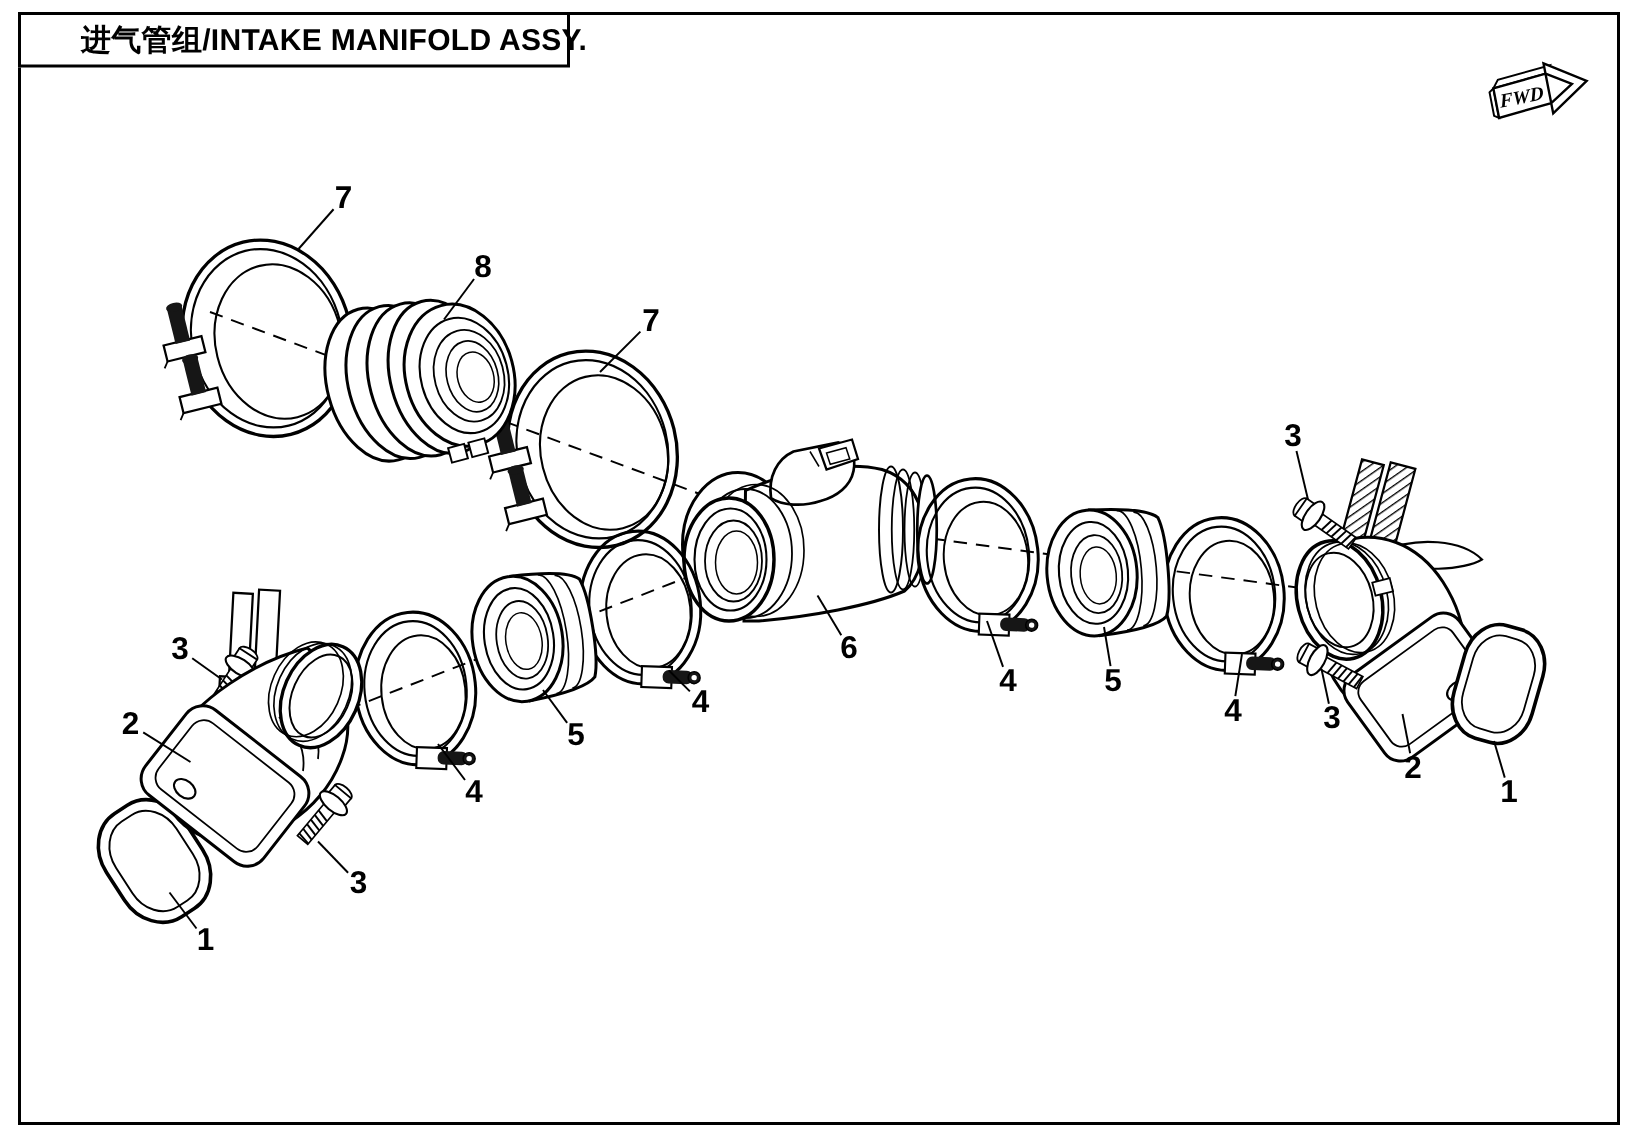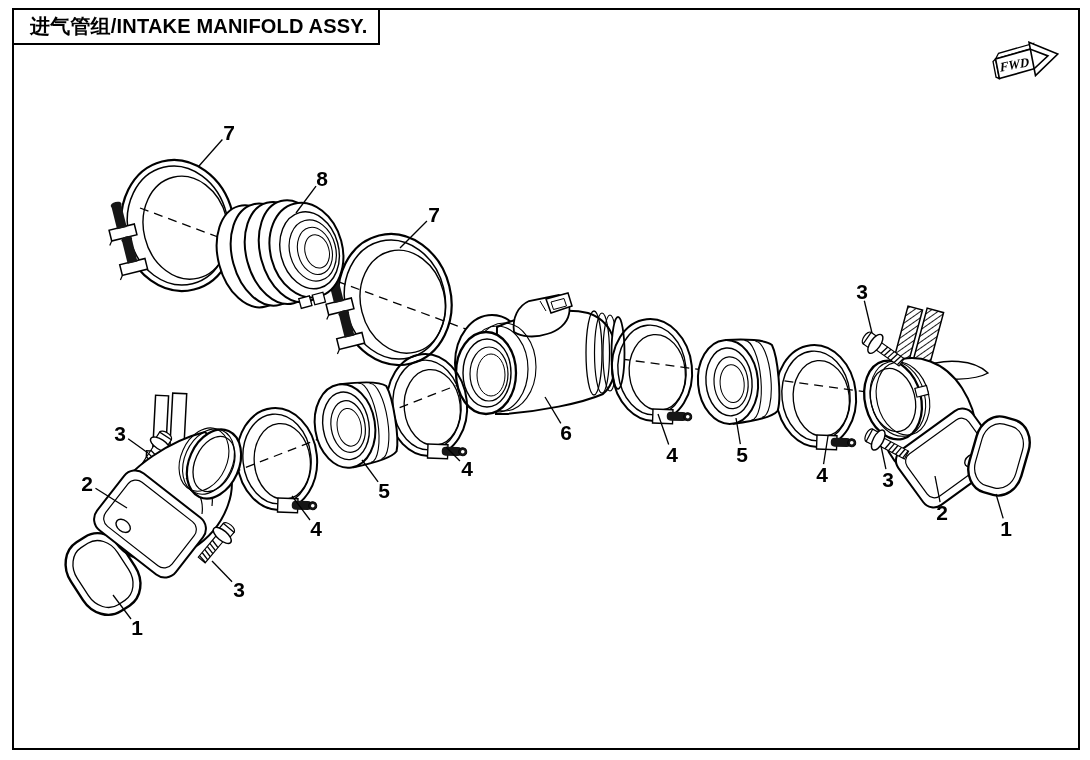--- a/index.html
+++ b/index.html
@@ -1,19 +1,19 @@
 <!DOCTYPE html>
 <html lang="en"><head>
 <meta charset="utf-8">
 <style>
   html,body{margin:0;padding:0;width:1090px;height:760px;background:#fff;overflow:hidden;}
   .page{position:relative;width:1090px;height:760px;font-family:"Liberation Sans",sans-serif;background:#fff;}
   .page-border{position:absolute;left:12px;top:8px;width:1068px;height:742px;border:2px solid #000;box-sizing:border-box;}
   .title-box{position:absolute;left:12px;top:8px;width:368px;height:37px;border:2px solid #000;box-sizing:border-box;
-             background:#fff;display:flex;align-items:center;padding-left:16px;font-weight:bold;font-size:20px;
+             background:#fff;display:flex;align-items:center;padding-left:40px;font-weight:bold;font-size:20px;
              white-space:nowrap;letter-spacing:.2px;z-index:3;}
   .diagram-svg{position:absolute;left:0;top:0;z-index:1;}
   .fwd-svg{position:absolute;left:985px;top:36px;z-index:2;}
   .callout-label{font-family:"Liberation Sans",sans-serif;font-weight:bold;font-size:21px;text-anchor:middle;fill:#000;}
   .leader{stroke:#000;stroke-width:1.3;}
   .fwd-text{font-family:"Liberation Serif",serif;font-weight:bold;font-style:italic;font-size:13px;fill:#000;}
 </style>
 </head>
 <body>
 

